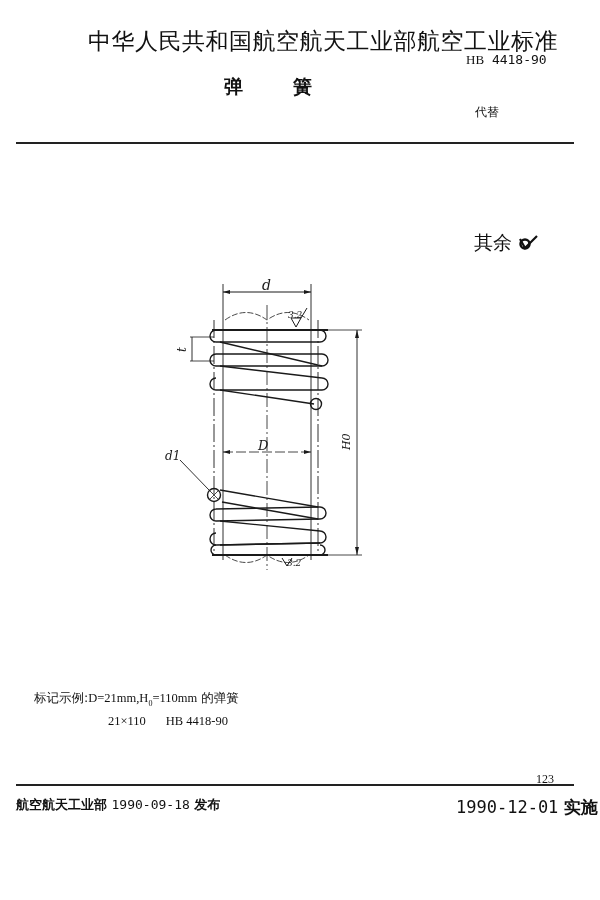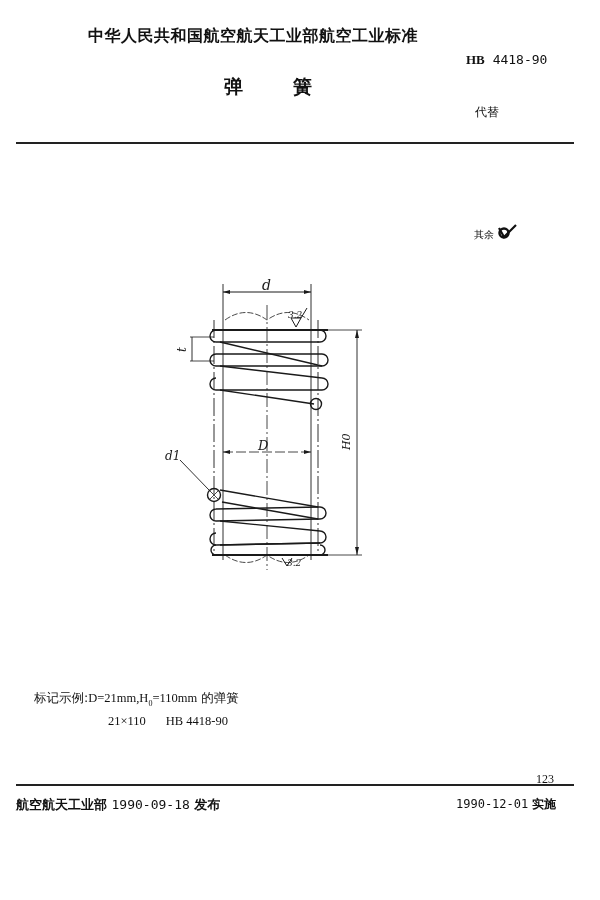--- a/index.html
+++ b/index.html
@@ -1,34 +1,34 @@
 <!DOCTYPE html>
 <html><head>
 <meta charset="utf-8">
 <style>
   html, body { margin: 0; padding: 0; background: #ffffff; }
   body { width: 600px; height: 900px; position: relative; overflow: hidden;
          font-family: "DejaVu Sans", sans-serif; color: #111; }
   .abs { position: absolute; }
-  .org-title { left: 88px; top: 26px; font-size: 16px; font-weight: bold; letter-spacing: 0.5px; white-space: nowrap; }
+  .org-title { left: 88px; top: 26px; font-size: 23px; font-weight: normal; letter-spacing: 0.5px; white-space: nowrap; }
   .std-code { left: 466px; top: 52px; font-size: 13px; font-family: "DejaVu Sans Mono", monospace; white-space: nowrap; }
-  .std-code b { font-family: "Liberation Serif", serif; font-weight: bold; }
+  .std-code b { font-family: "Liberation Serif", serif; font-weight: normal; }
   .doc-title { left: 224px; top: 74px; font-size: 19px; font-weight: bold; white-space: nowrap; text-align: right; }
   .doc-title span + span { margin-left: 50px; }
   .replaces { left: 475px; top: 104px; font-size: 12px; }
   .rule { left: 16px; width: 558px; height: 2px; background: #222; }
-  .rough { left: 474px; top: 224px; font-size: 10px; }
+  .rough { left: 474px; top: 230px; font-size: 19px; }
   .drawing { left: 150px; top: 270px; }
   .example { left: 34px; top: 690px; font-size: 12.5px; font-family: "Liberation Serif", serif; white-space: nowrap; }
   .example .cn { font-family: "DejaVu Sans", sans-serif; }
   .example-line2 { left: 86px; top: 714px; font-size: 12.5px; font-family: "Liberation Serif", serif; white-space: nowrap; margin-left: 22px; }
   .example-line2 span + span { margin-left: 20px; }
   .issued { left: 16px; top: 796px; font-size: 13px; font-weight: bold; white-space: nowrap; }
   .issued .date { font-weight: normal; font-family: "DejaVu Sans Mono", monospace; margin-top: 48px; }
-  .effective { left: 456px; top: 796px; font-size: 12px; white-space: nowrap; }
+  .effective { left: 456px; top: 796px; font-size: 17px; white-space: nowrap; }
   .effective .date { font-family: "DejaVu Sans Mono", monospace; }
   .effective .lbl { font-weight: bold; }
   .page-no { left: 536px; top: 772px; font-size: 12px; font-family: "Liberation Serif", serif; }
 </style>
 </head>
 <body>
 
 <div class="abs org-title">中华人民共和国航空航天工业部航空工业标准</div>
 <div class="abs std-code">
   <b>HB</b>

